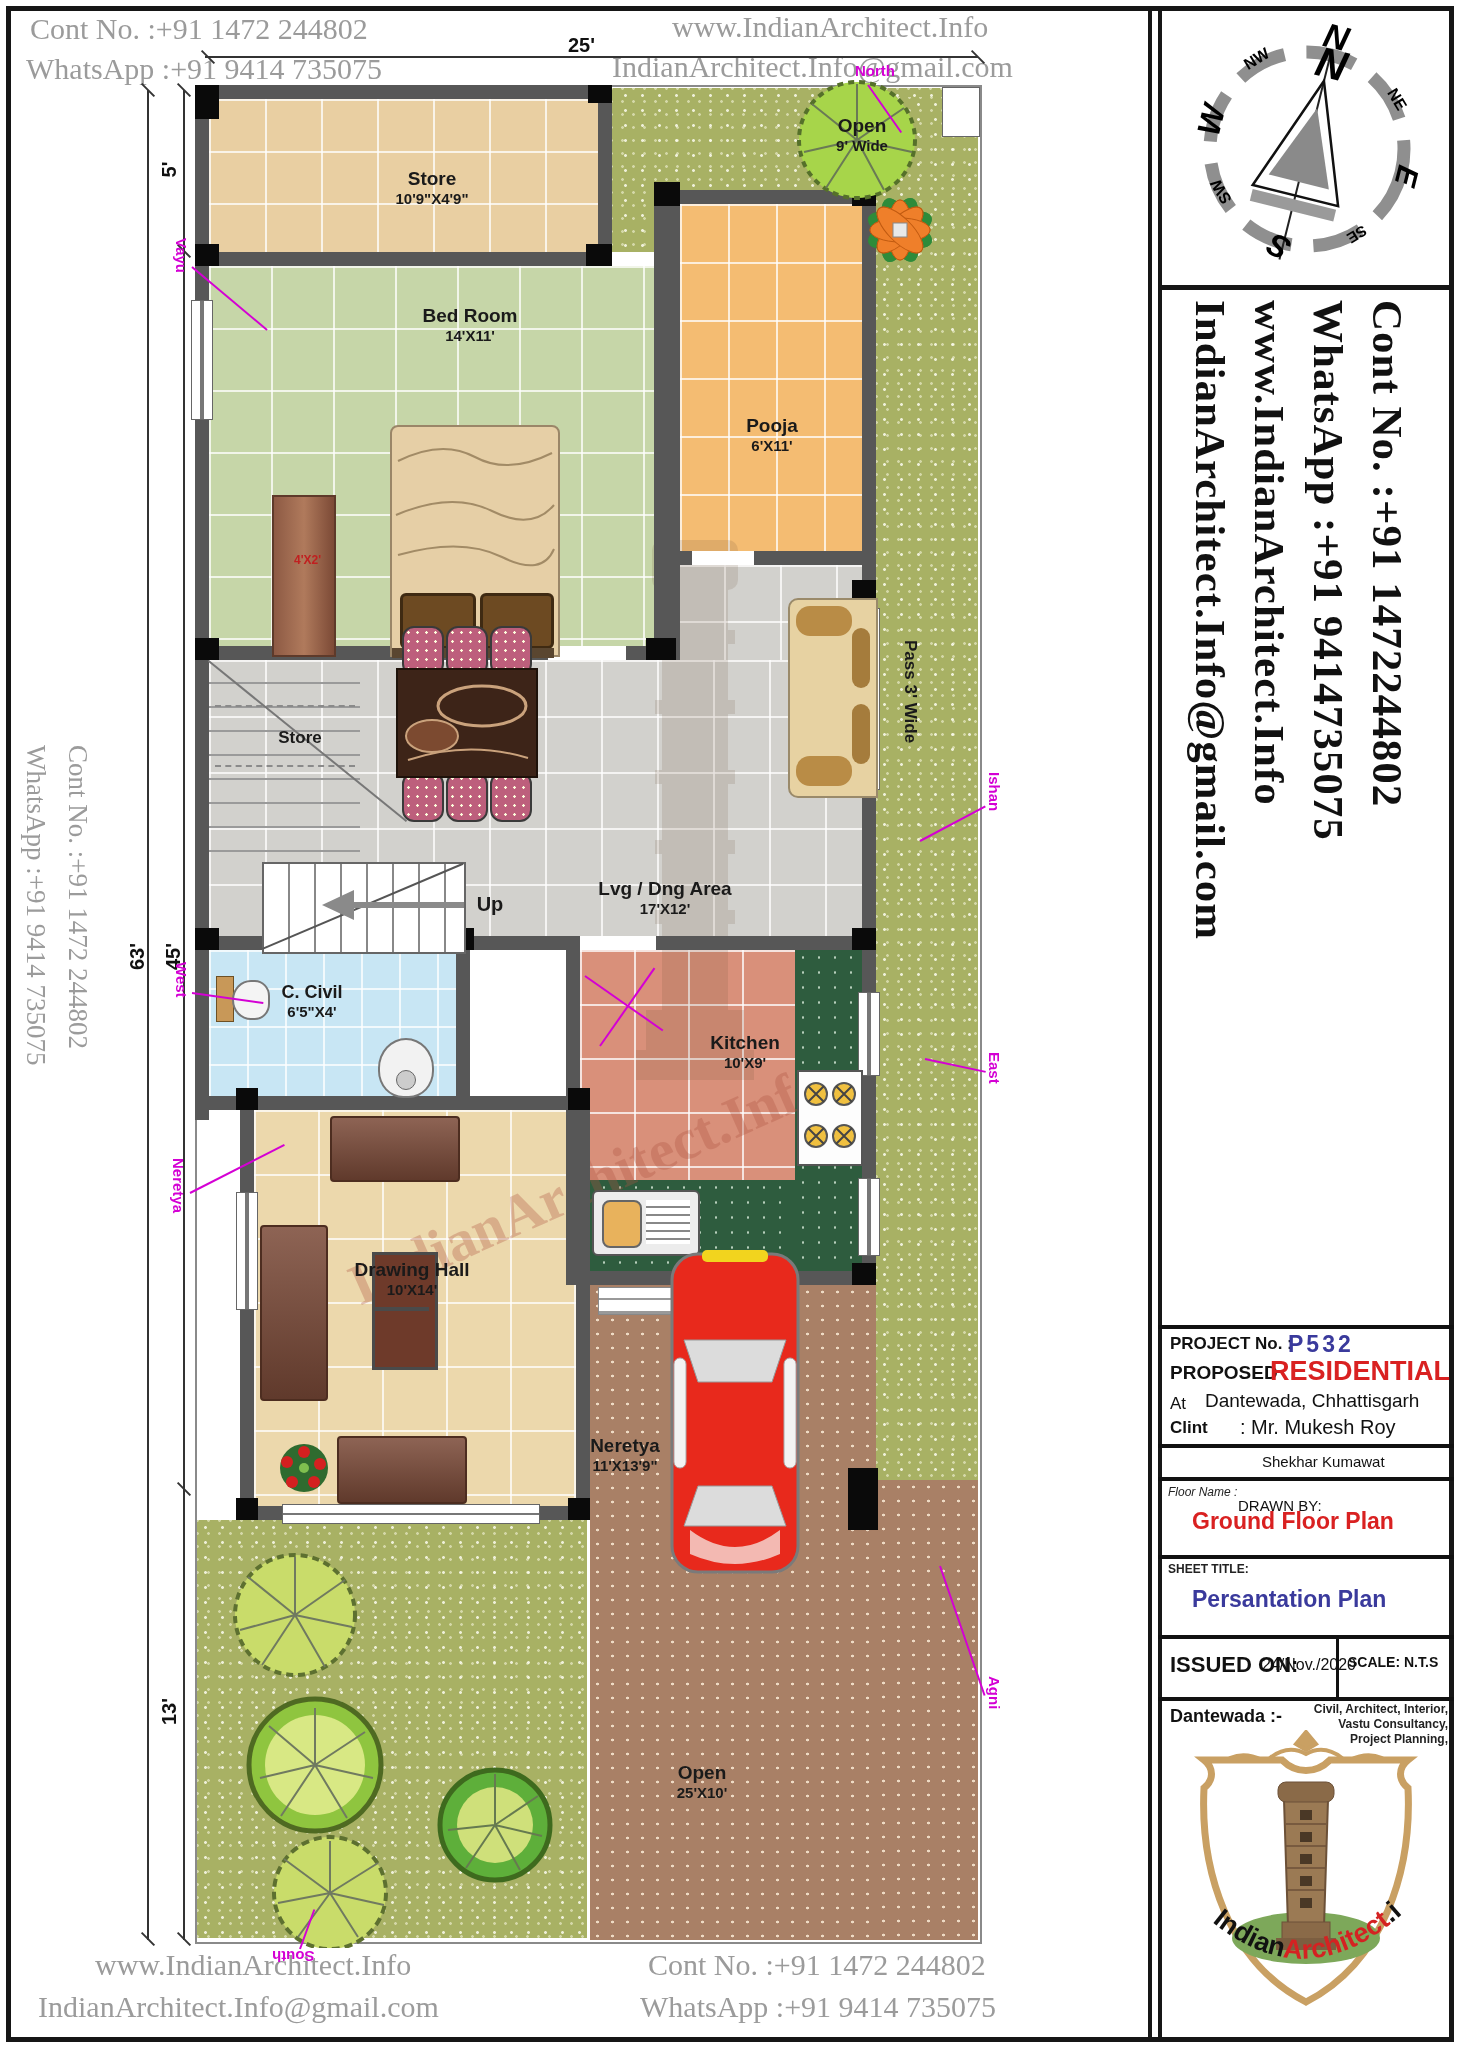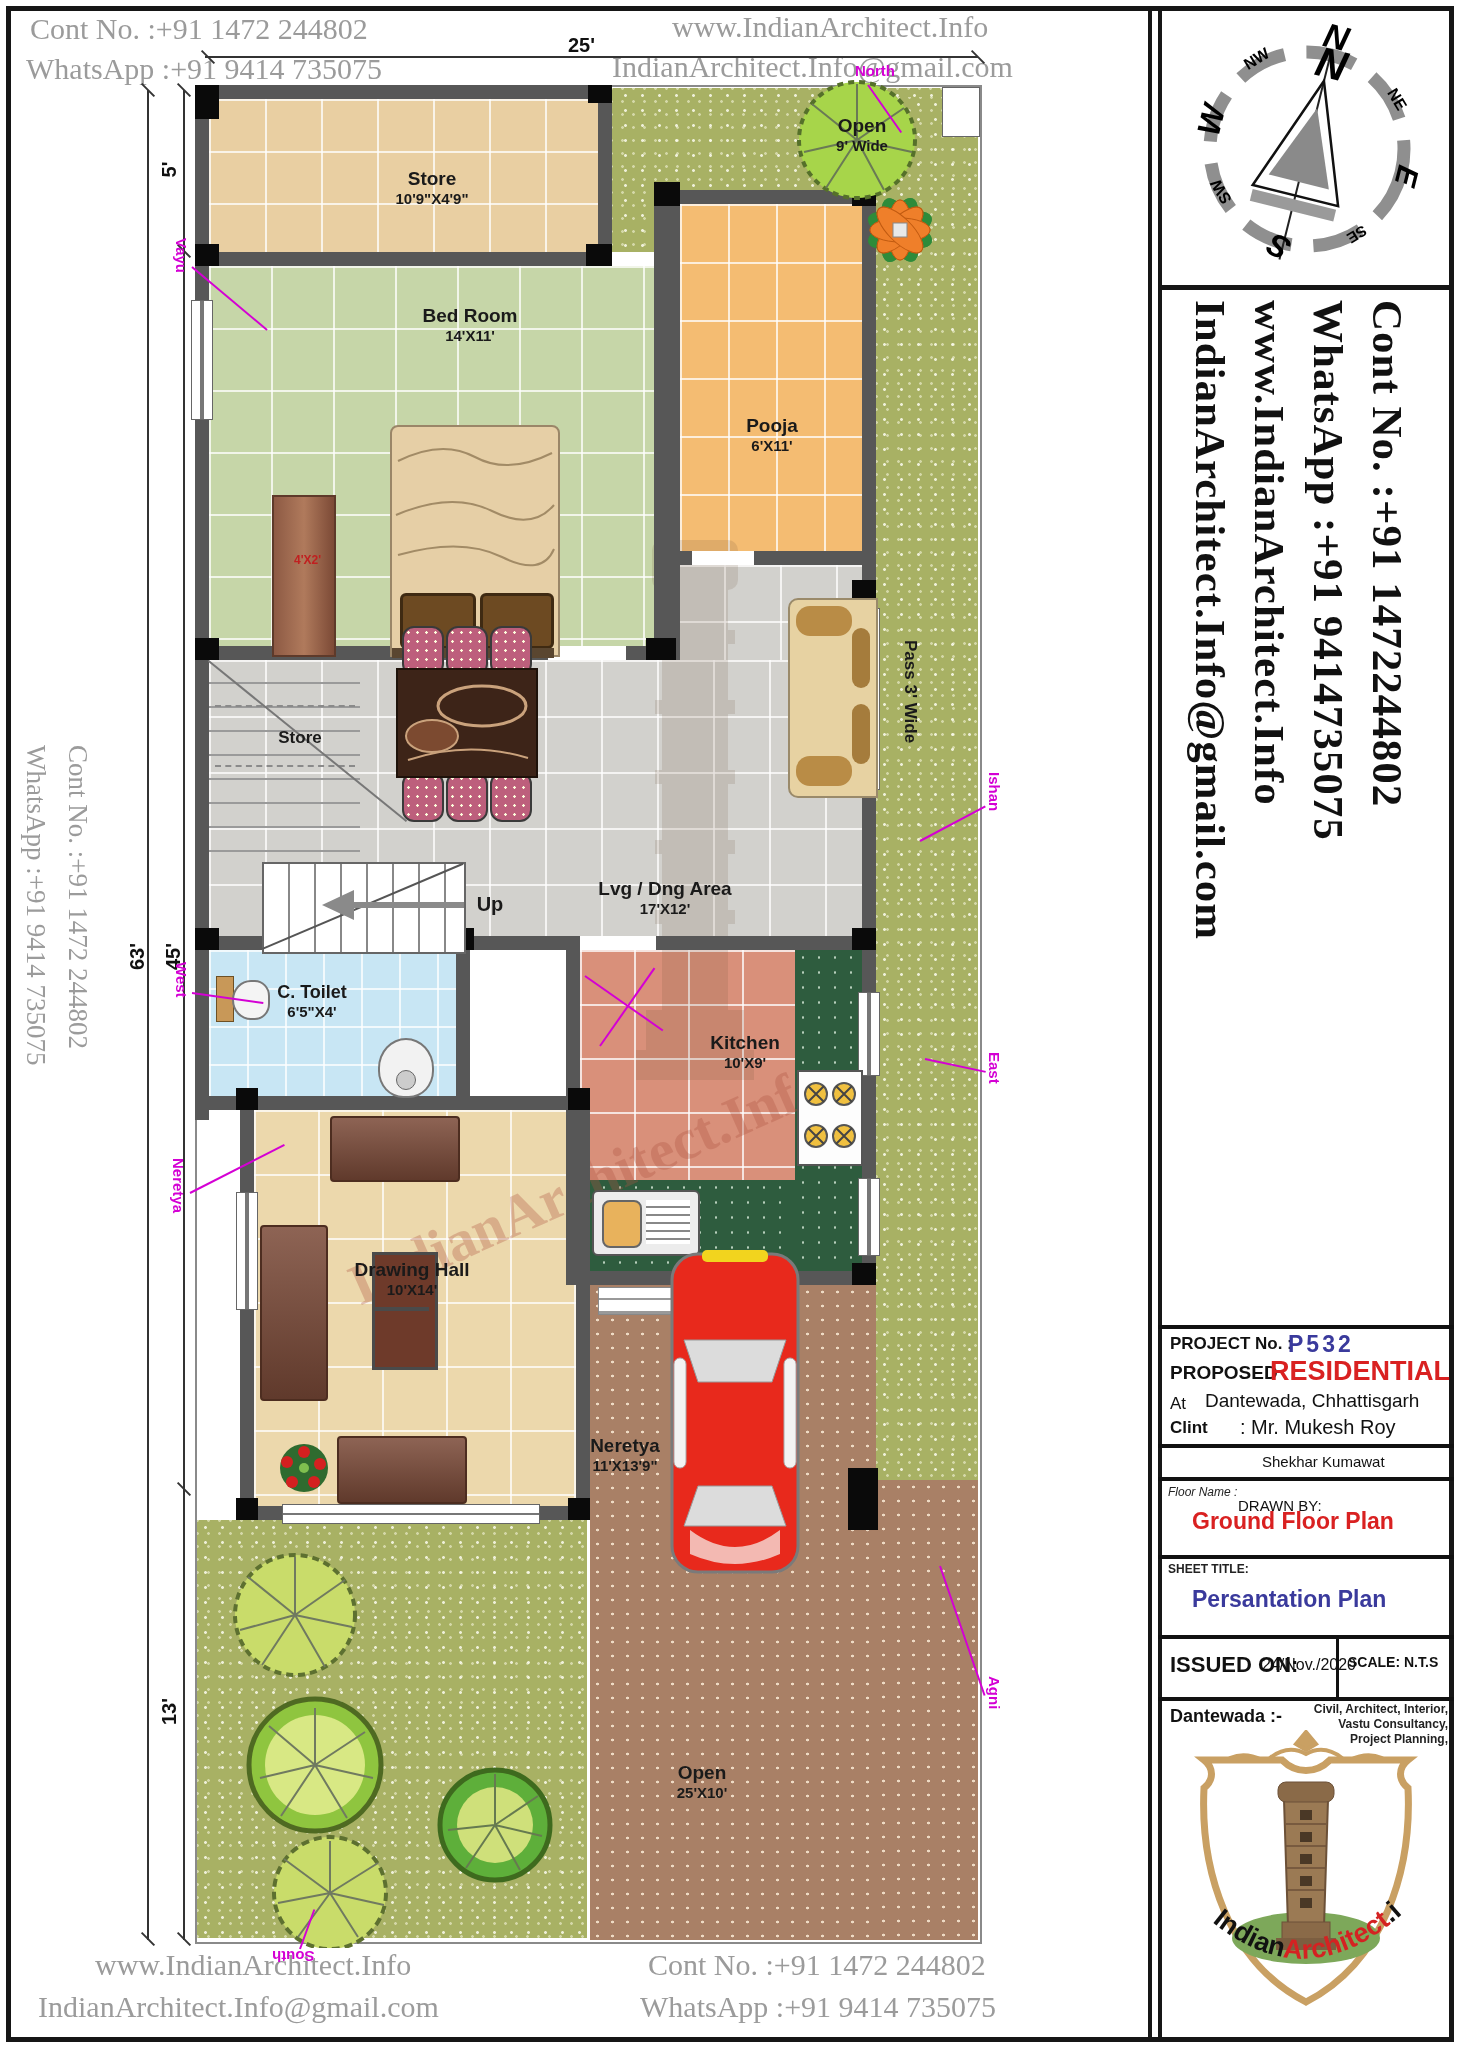--- a/index.html
+++ b/index.html
@@ -332,21 +332,21 @@
   <div class="t lbl" style="left:772px;top:415px;">
     <div>Pooja</div>
     <div class="sz">6'X11'</div>
   </div>
   <div class="t lbl" style="left:665px;top:878px;">
     <div>Lvg / Dng Area</div>
     <div class="sz">17'X12'</div>
   </div>
   <div class="t lbl" style="left:300px;top:728px;font-size:17px;">Store</div>
   <div class="t lbl" style="left:312px;top:982px;font-size:18px;">
-    <div>C. Toilet</div>
+    <div>C. Civil</div>
     <div class="sz">6'5"X4'</div>
   </div>
   <div class="t lbl" style="left:745px;top:1032px;">
     <div>Kitchen</div>
     <div class="sz">10'X9'</div>
   </div>
   <div class="t lbl" style="left:412px;top:1259px;">
     <div>Drawing Hall</div>
     <div class="sz">10'X14'</div>
   </div>

